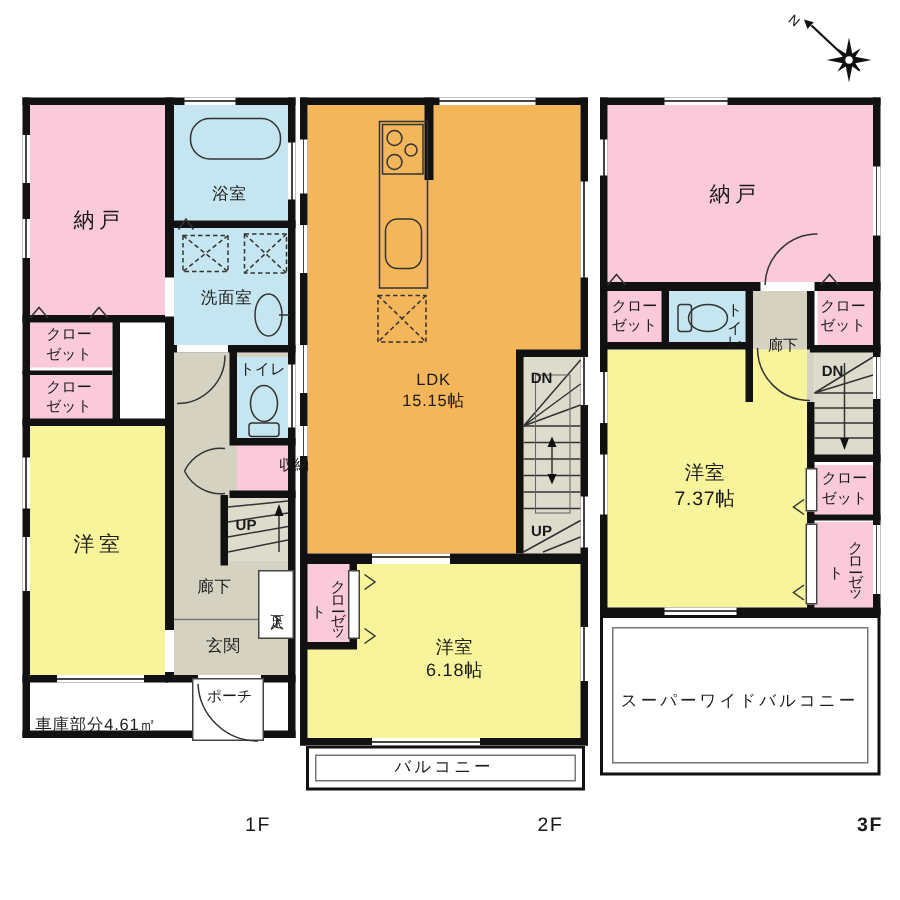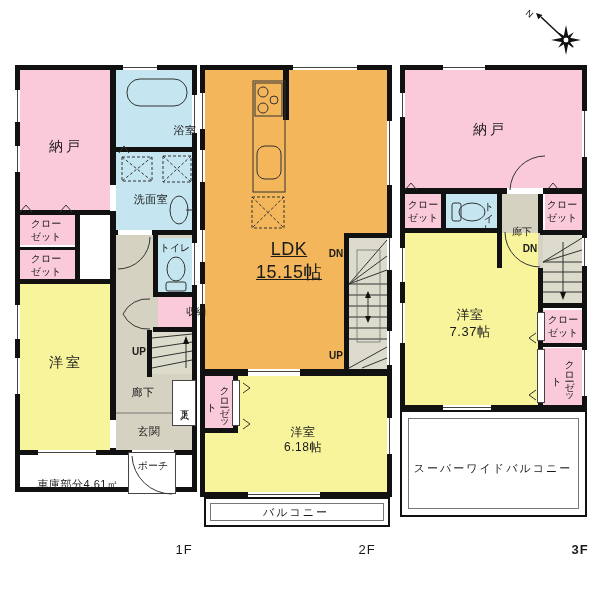--- a/index.html
+++ b/index.html
@@ -9,21 +9,21 @@
   .wall{position:absolute;background:#111;}
   .winh{position:absolute;background:linear-gradient(#fff 0 2px,#444 2px 3px,#fff 3px);}
   .winv{position:absolute;background:linear-gradient(90deg,#fff 0 2px,#444 2px 3px,#fff 3px);}
   .gap{position:absolute;background:#fff;}
   .lbl{position:absolute;transform:translate(-50%,-50%);font-size:12px;white-space:pre-line;
        text-align:center;line-height:1.28;letter-spacing:.5px;}
   .big{font-size:14px;letter-spacing:3px;}
   .mid{font-size:11px;}
   .small{font-size:10px;letter-spacing:0;}
   .tiny{font-size:9px;letter-spacing:0;}
-  .bold{font-weight:700;}
+  .bold{font-weight:700;margin-left:25px;}
   .v{writing-mode:vertical-rl;}
   .wrapv{height:46px;line-height:13px;}
   .wbox{position:absolute;background:#fff;border:1px solid #444;box-sizing:border-box;}
   .balcony{position:absolute;background:#fff;border:2px solid #111;box-sizing:border-box;}
   .binner{position:absolute;inset:4px;border:1px solid #777;}
   .overlay{position:absolute;left:0;top:0;pointer-events:none;}
   .floorlbl{font-size:13px;letter-spacing:1px;}
 </style>
 </head>
 <body>
@@ -242,38 +242,38 @@
         </g>
       </g>
       <line x1="7" y1="7" x2="-25" y2="-23" stroke="#111" stroke-width="1.5"></line>
       <polygon points="-30,-27 -23.5,-25.1 -27.7,-20.7" fill="#111"></polygon>
       <circle cx="0" cy="0" r="3" fill="#fff" stroke="#111"></circle>
       <text x="-41" y="-26" font-size="9" fill="#111" transform="rotate(40 -41 -26)">N</text>
     </g>
   </svg>
 
   <div class="lbl big" style="left:66px;top:147px;">納戸</div>
-  <div class="lbl mid" style="left:153px;top:130px;margin-left:32px;">浴室</div>
+  <div class="lbl mid" style="left:153px;top:130px;">浴室</div>
   <div class="lbl mid" style="left:151px;top:199px;">洗面室</div>
   <div class="lbl small" style="left:46px;top:231px;">クロー
 ゼット</div>
   <div class="lbl small" style="left:46px;top:266px;">クロー
 ゼット</div>
   <div class="lbl small" style="left:175px;top:248px;">トイレ</div>
   <div class="lbl small" style="left:176px;top:312px;padding-left:40px;">収納</div>
   <div class="lbl big" style="left:66px;top:363px;">洋室</div>
   <div class="lbl small bold" style="left:139px;top:352px;">UP</div>
   <div class="lbl mid" style="left:143px;top:392px;">廊下</div>
   <div class="lbl tiny v" style="left:184px;top:403px;">下足入</div>
   <div class="lbl mid" style="left:149px;top:431px;">玄関</div>
   <div class="lbl small" style="left:153px;top:466px;">ポーチ</div>
-  <div class="lbl mid" style="left:78px;top:484px;white-space:nowrap;text-align:right;">車庫部分4.61㎡</div>
-  <div class="lbl floorlbl" style="left:184px;top:550px;">1F</div>
-
-  <div class="lbl" style="left:289px;top:261px;font-size:18px;text-decoration:underline;">LDK
+  <div class="lbl mid" style="left:64px;top:484px;white-space:nowrap;text-align:right;">車庫部分4.61㎡</div>
+  <div class="lbl floorlbl" style="left:172px;top:550px;">1F</div>
+
+  <div class="lbl" style="left:289px;top:261px;font-size:11px;">LDK
 15.15帖</div>
   <div class="lbl small bold" style="left:336px;top:254px;">DN</div>
   <div class="lbl small bold" style="left:336px;top:356px;">UP</div>
   <div class="lbl small v wrapv" style="left:218px;top:402px;">クローゼット</div>
   <div class="lbl" style="left:303px;top:440px;">洋室
 6.18帖</div>
   <div class="lbl mid" style="left:296px;top:512px;letter-spacing:2px;">バルコニー</div>
   <div class="lbl floorlbl" style="left:367px;top:550px;">2F</div>
 
   <div class="lbl big" style="left:490px;top:130px;">納戸</div>

